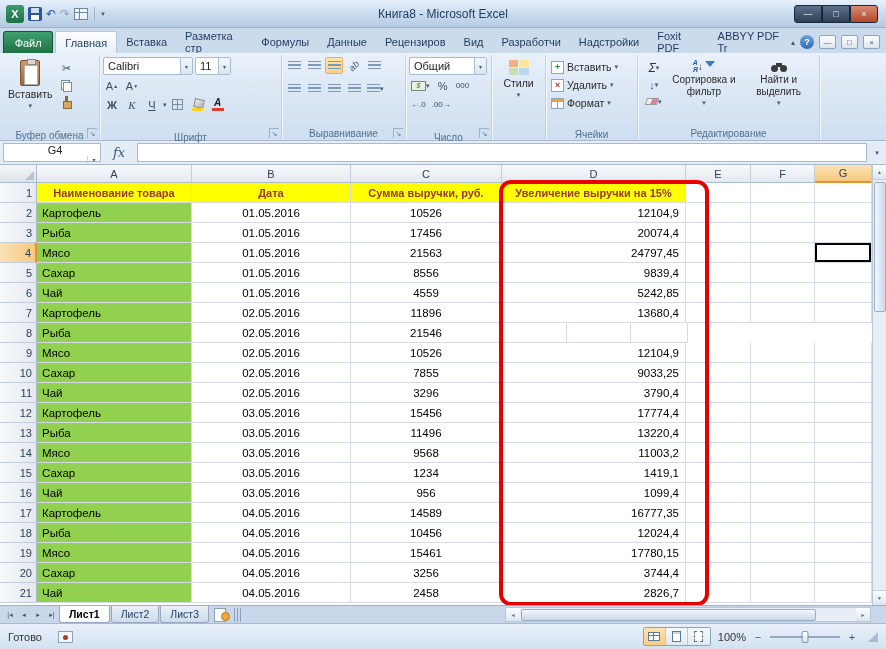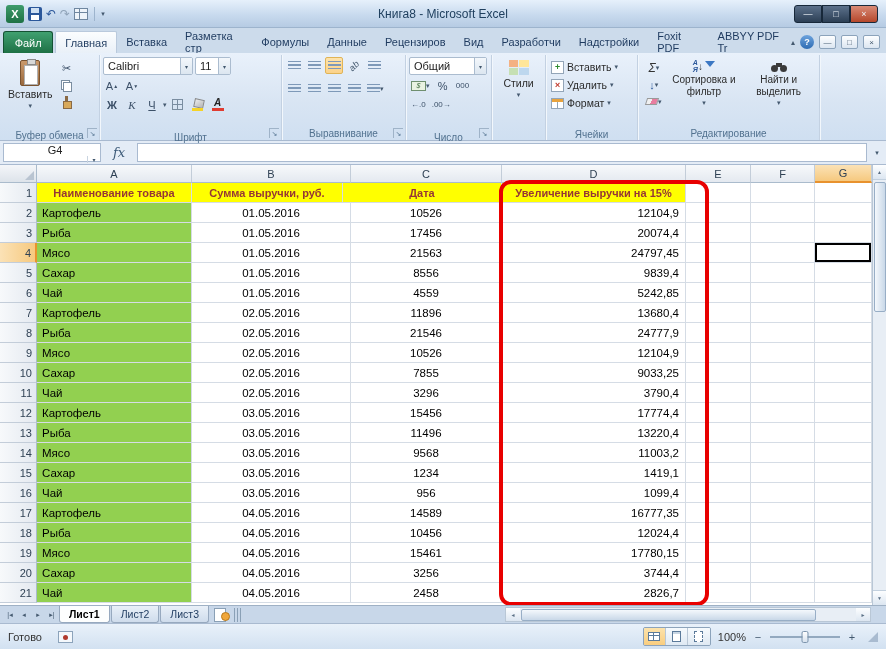--- a/index.html
+++ b/index.html
@@ -497,22 +497,22 @@
           <div class="colh" style="width: 184px;">D</div>
           <div class="colh" style="width: 65px;">E</div>
           <div class="colh" style="width: 64px;">F</div>
           <div class="colh hl" style="width: 57px;">G</div>
         </div>
     </div>
     <div class="rows">
         <div class="grow">
           <div class="gut">1</div>
           <div class="c hdr" style="width: 155px;">Наименование товара</div>
+          <div class="c hdr" style="width: 159px;">Дата</div>
           <div class="c hdr" style="width: 151px;">Сумма выручки, руб.</div>
-          <div class="c hdr" style="width: 159px;">Дата</div>
           <div class="c hdr" style="width: 184px;">Увеличение выручки на 15%</div>
           <div class="c" style="width: 65px;"></div>
           <div class="c" style="width: 64px;"></div>
           <div class="c" style="width: 57px;"></div>
         </div>
         <div class="grow">
           <div class="gut">2</div>
           <div class="c a prod" style="width: 155px;">Картофель</div>
           <div class="c center" style="width: 159px;">01.05.2016</div>
           <div class="c center" style="width: 151px;">10526</div>
@@ -569,21 +569,20 @@
           <div class="c right" style="width: 184px;">13680,4</div>
           <div class="c" style="width: 65px;"></div>
           <div class="c" style="width: 64px;"></div>
           <div class="c" style="width: 57px;"></div>
         </div>
         <div class="grow">
           <div class="gut">8</div>
           <div class="c a prod" style="width: 155px;">Рыба</div>
           <div class="c center" style="width: 159px;">02.05.2016</div>
           <div class="c center" style="width: 151px;">21546</div>
-          <div class="c right" style="width: 184px;">24777,9</div>
           <div class="c" style="width: 65px;"></div>
           <div class="c" style="width: 64px;"></div>
           <div class="c" style="width: 57px;"></div>
         </div>
         <div class="grow">
           <div class="gut">9</div>
           <div class="c a prod" style="width: 155px;">Мясо</div>
           <div class="c center" style="width: 159px;">02.05.2016</div>
           <div class="c center" style="width: 151px;">10526</div>
           <div class="c right" style="width: 184px;">12104,9</div>

